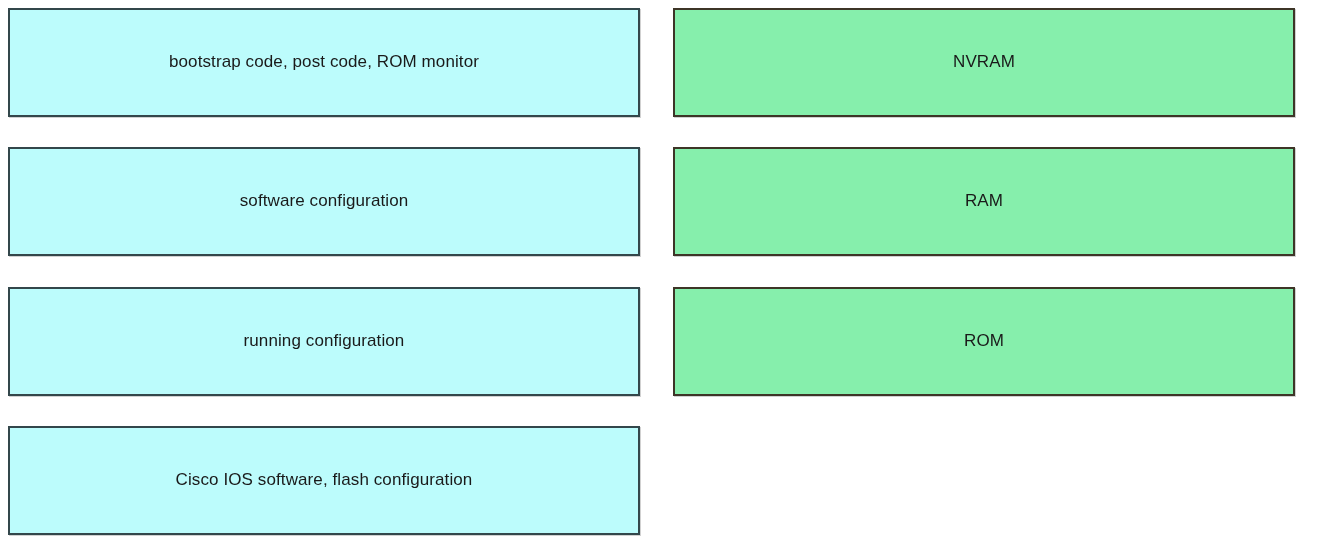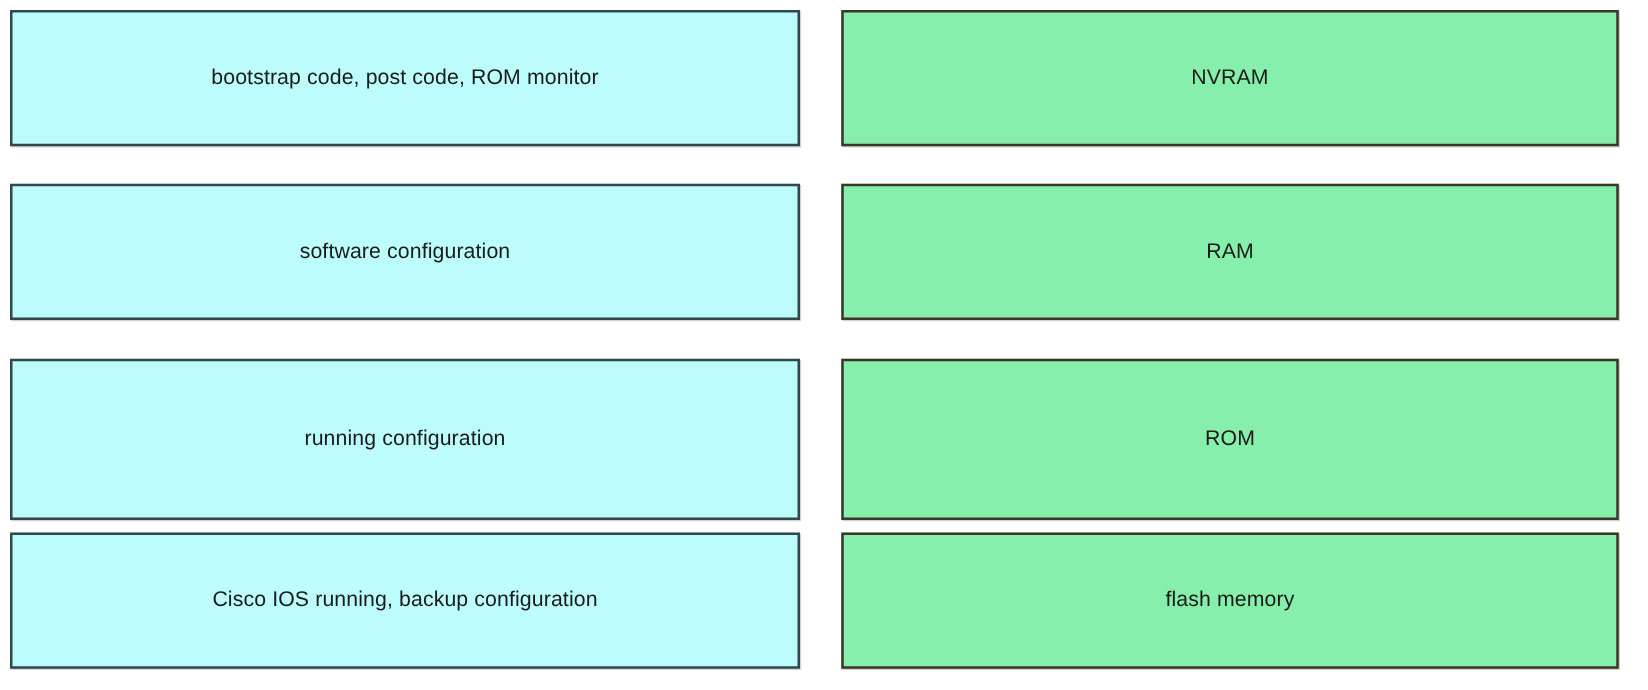--- a/index.html
+++ b/index.html
@@ -60,21 +60,21 @@
   
   .column-right .box {
     background: #86efac;
     border: 2px solid #3d3527;
     box-shadow: 1px 1px 0 rgba(0,0,0,0.18);
   }
 
   
   .row-0 { top: 8px;   height: 109px; }
   .row-1 { top: 147px; height: 109px; }
-  .row-2 { top: 287px; height: 129px; }
+  .row-2 { top: 287px; height: 109px; }
   .row-3 { top: 426px; height: 109px; }
 </style>
 </head>
 <body>
 
 <div class="diagram">
 
   <div class="column column-left">
 
     <div class="box row-0">
@@ -83,38 +83,35 @@
 
     <div class="box row-1">
       <span class="box-label">software configuration</span>
     </div>
 
     <div class="box row-2">
       <span class="box-label">running configuration</span>
     </div>
 
     <div class="box row-3">
-      <span class="box-label">Cisco IOS running, backup configuration</span>
+      <span class="box-label">Cisco IOS software, flash configuration</span>
     </div>
 
   </div>
 
   <div class="column column-right">
 
     <div class="box row-0">
       <span class="box-label">NVRAM</span>
     </div>
 
     <div class="box row-2">
       <span class="box-label">ROM</span>
     </div>
 
     <div class="box row-1">
       <span class="box-label">RAM</span>
     </div>
 
-    <div class="box row-3">
-      <span class="box-label">flash memory</span>
-    </div>
 
   </div>
 
 </div>
 
 </body></html>

